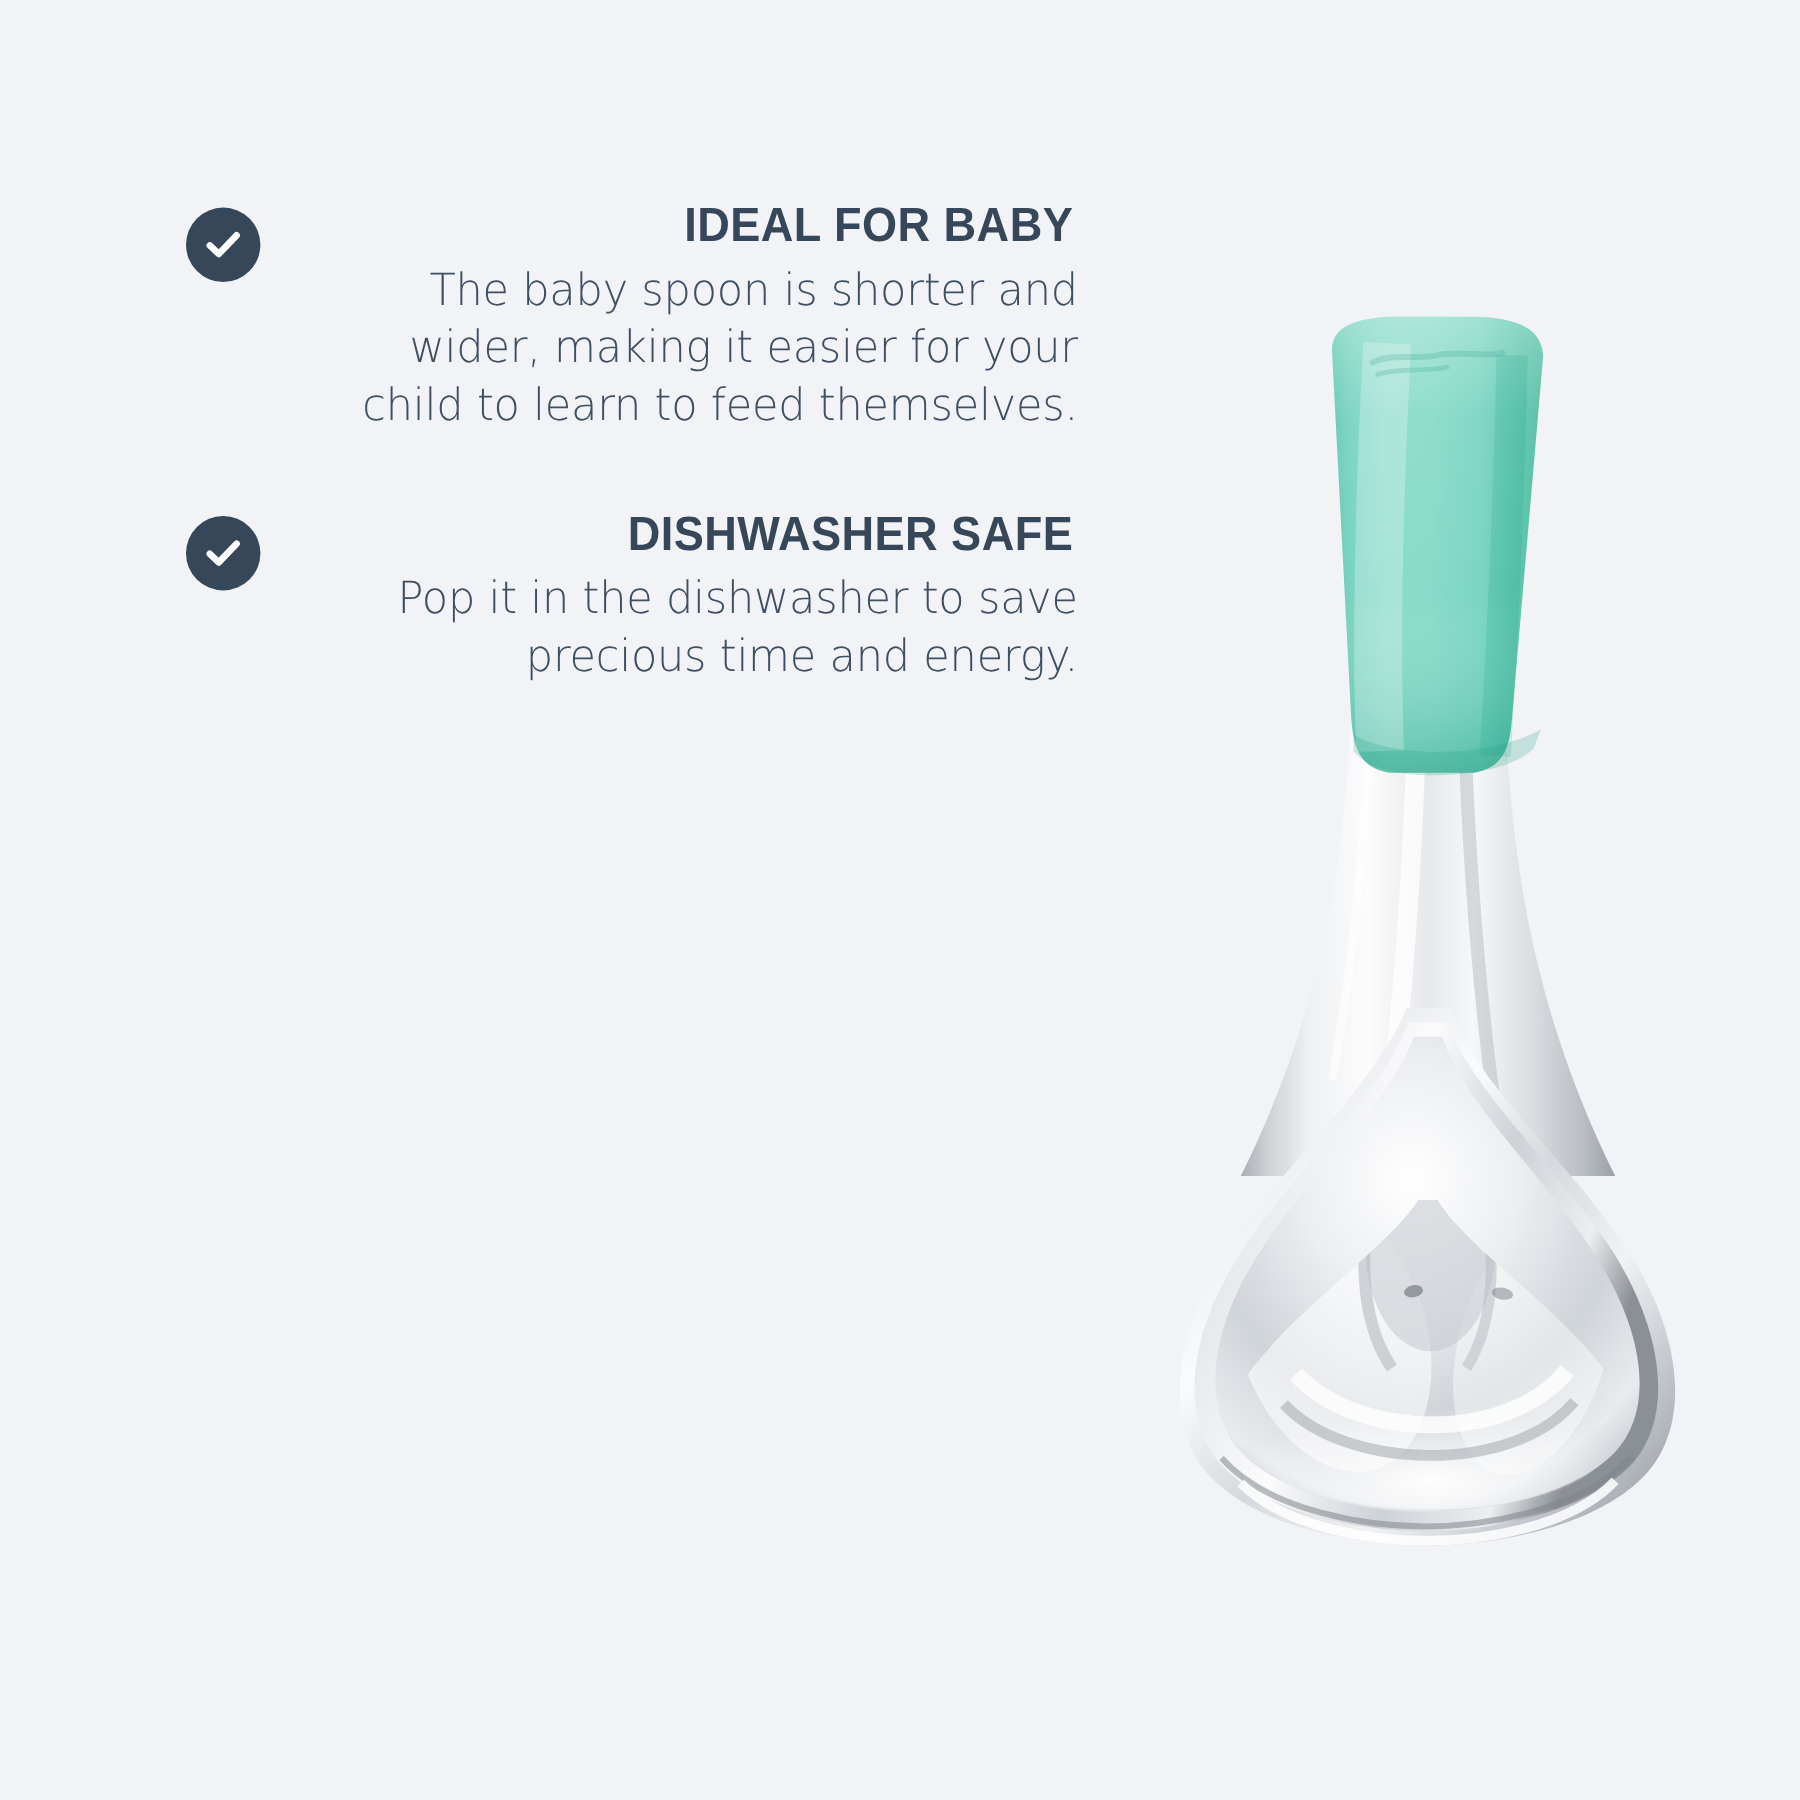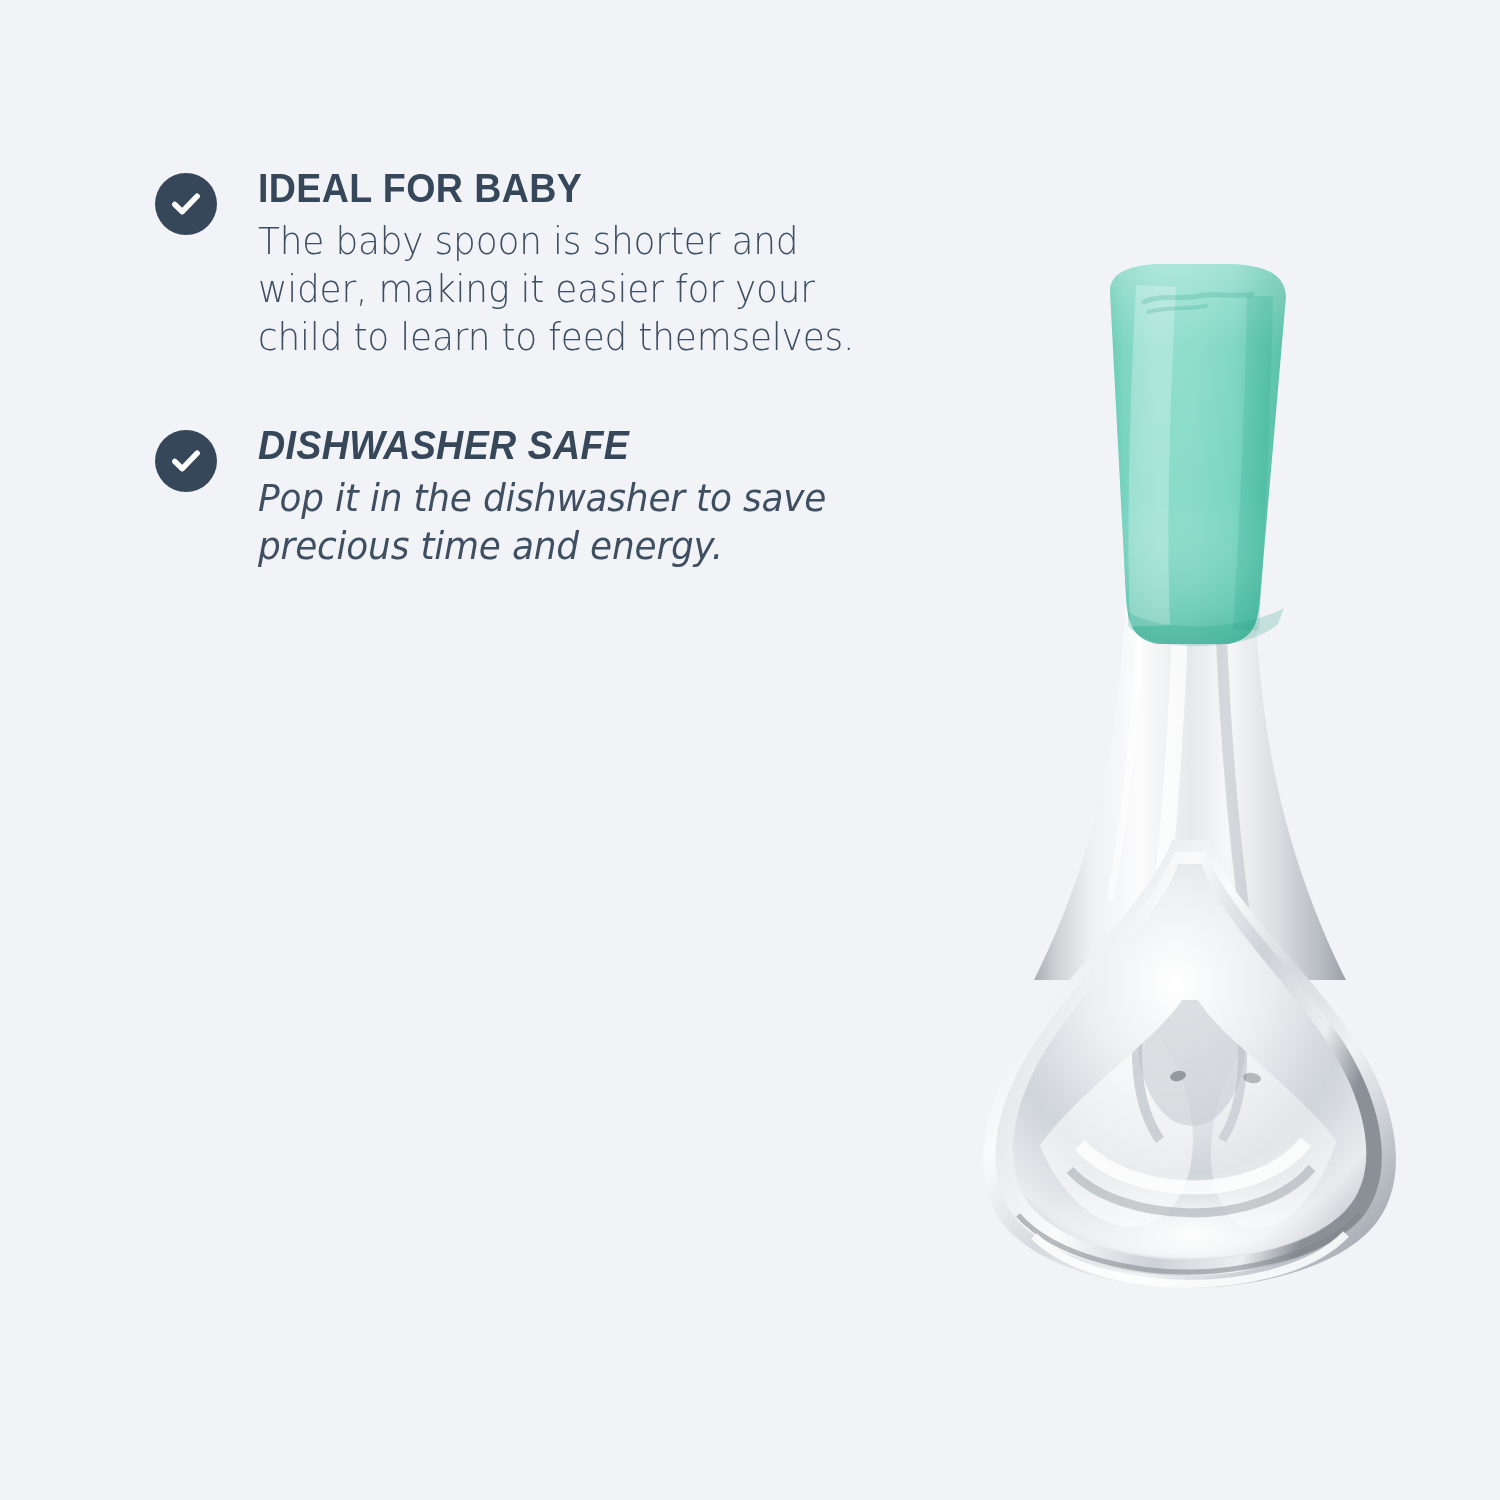--- a/index.html
+++ b/index.html
@@ -23,28 +23,29 @@
     height: 1500px;
     background: #f2f3f7;
   }
 
   
   .features {
     position: absolute;
     left: 155px;
     top: 168px;
     width: 780px;
+    text-align: right;
   }
 
   .feature {
     position: relative;
     padding-left: 103px;
     margin-bottom: 63px;
   }
-  .feature:last-child { margin-bottom: 0; font-style: italic; }
+  .feature:last-child { margin-bottom: 0; }
 
   .check-badge {
     position: absolute;
     left: 0;
     top: 5px;
     width: 62px;
     height: 62px;
     border-radius: 50%;
     background: #37475a;
     display: flex;

